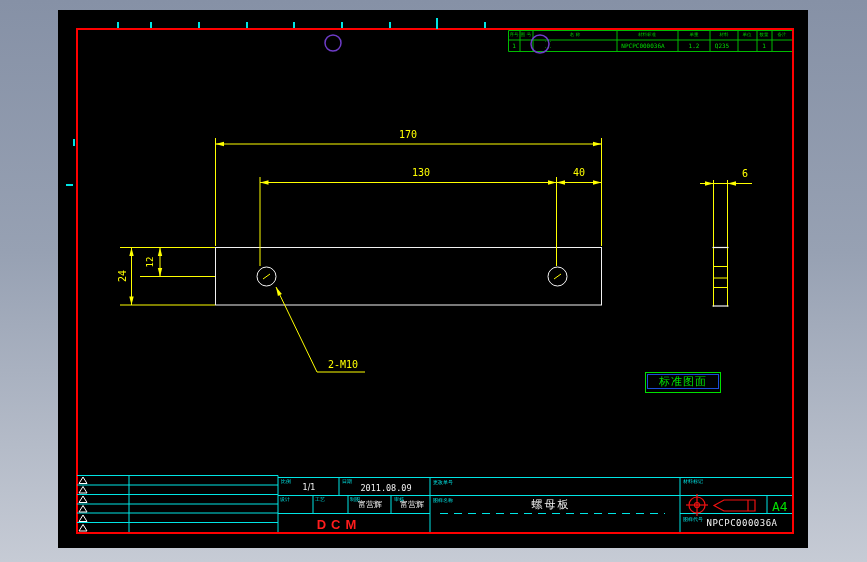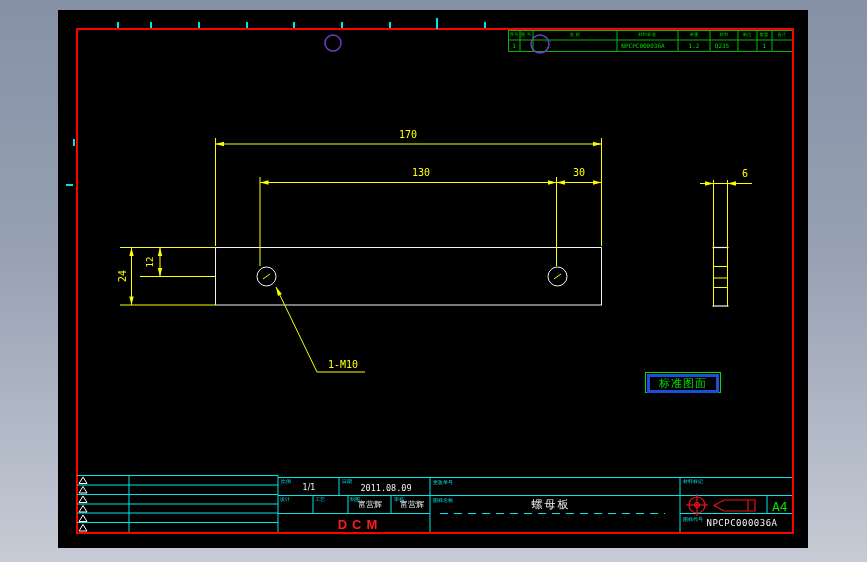--- a/index.html
+++ b/index.html
@@ -11,21 +11,21 @@
   .screen{position:relative;width:693px;height:562px;}
   .canvas{position:absolute;left:58px;top:10px;width:750px;height:538px;background:#000;}
   .overlay{position:absolute;left:0;top:0;width:867px;height:562px;}
   .txt{position:absolute;white-space:nowrap;line-height:1;}
   .ctr{transform:translate(-50%,-50%);}
   .rot{transform:translate(-50%,-50%) rotate(-90deg);}
   .dim{color:#ffff00;font-family:"DejaVu Sans Mono",monospace;font-size:10px;}
   .dimsm{color:#ffff00;font-family:"DejaVu Sans Mono",monospace;font-size:9px;}
   .tech{position:absolute;left:543px;top:391px;color:#ffff00;font-size:10.5px;line-height:17px;}
   .stamp-box{position:absolute;left:645px;top:372px;width:74px;height:19px;border:1px solid #00e000;}
-  .stamp-in{margin:1px;height:13px;border:3px solid #1d4ed8;display:flex;align-items:center;justify-content:center;
+  .stamp-in{margin:1px;height:13px;border:1px solid #1d4ed8;display:flex;align-items:center;justify-content:center;
             color:#00e000;font-size:11px;letter-spacing:1px;}
   .cy{color:#00e5e5;font-size:5px;}
   .wh{color:#f2f2f2;}
   .gr{color:#00dd00;font-family:"DejaVu Sans Mono",monospace;}
   .bomh{position:absolute;color:#00cc00;font-size:4.5px;text-align:center;transform:translate(-50%,-50%);}
   .dcm{color:#ff1c1c;font-size:13px;font-weight:bold;letter-spacing:5px;font-family:"Liberation Sans",sans-serif;}
   .code{color:#f5f5f5;font-family:"DejaVu Sans Mono",monospace;font-size:9px;letter-spacing:0.5px;}
   .a4{color:#00dd00;font-size:13px;font-family:"DejaVu Sans Mono",monospace;}
 </style>
 </head>
@@ -181,25 +181,25 @@
   <div class="txt gr ctr" style="left:514px;top:45.5px;font-size:6px;">1</div>
   <div class="txt gr ctr" style="left:548px;top:41.5px;font-size:4px;">···</div>
   <div class="txt gr ctr" style="left:548px;top:47.5px;font-size:4px;">···</div>
   <div class="txt gr ctr" style="left:643px;top:45.5px;font-size:6px;">NPCPC000036A</div>
   <div class="txt gr ctr" style="left:694px;top:45.5px;font-size:6px;">1.2</div>
   <div class="txt gr ctr" style="left:722px;top:45.5px;font-size:6px;">Q235</div>
   <div class="txt gr ctr" style="left:764px;top:45.5px;font-size:6px;">1</div>
 
   <div class="txt dim ctr" style="left:408px;top:135px;">170</div>
   <div class="txt dim ctr" style="left:421px;top:172.5px;">130</div>
-  <div class="txt dim ctr" style="left:579px;top:172.5px;">30</div>
+  <div class="txt dim ctr" style="left:579px;top:172.5px;">40</div>
   <div class="txt dim rot" style="left:123px;top:276px;">24</div>
   <div class="txt dimsm rot" style="left:150px;top:262px;">12</div>
   <div class="txt dim ctr" style="left:745px;top:173.5px;">6</div>
-  <div class="txt dim ctr" style="left:343px;top:365px;">1-M10</div>
+  <div class="txt dim ctr" style="left:343px;top:365px;">2-M10</div>
 
   <div class="stamp-box">
     <div class="stamp-in">标准图面</div>
   </div>
 
   <div class="txt cy" style="left:281px;top:479px;">比例</div>
   <div class="txt wh ctr" style="left:309px;top:487.5px;font-size:8px;">1/1</div>
   <div class="txt cy" style="left:342px;top:479px;">日期</div>
   <div class="txt wh ctr" style="left:386px;top:487.5px;font-size:8.5px;font-family:'DejaVu Sans Mono',monospace;">2011.08.09</div>
   <div class="txt cy" style="left:433px;top:480px;">更改单号</div>
@@ -208,17 +208,17 @@
   <div class="txt cy" style="left:280px;top:497px;">设计</div>
   <div class="txt cy" style="left:315px;top:497px;">工艺</div>
   <div class="txt cy" style="left:350px;top:497px;">制图</div>
   <div class="txt cy" style="left:394px;top:497px;">审核</div>
   <div class="txt wh ctr" style="left:370px;top:504.5px;font-size:8px;">富营辉</div>
   <div class="txt wh ctr" style="left:412px;top:504.5px;font-size:8px;">富营辉</div>
 
   <div class="txt cy" style="left:433px;top:498px;">图样名称</div>
   <div class="txt wh ctr" style="left:551px;top:503.5px;font-size:11px;letter-spacing:2px;">螺母板</div>
 
-  <div class="txt dcm ctr" style="left:360px;top:524px;">DCM</div>
+  <div class="txt dcm ctr" style="left:339px;top:524px;">DCM</div>
   <div class="txt a4" style="left:772px;top:500px;">A4</div>
   <div class="txt cy" style="left:683px;top:517px;">图样代号</div>
   <div class="txt code ctr" style="left:742px;top:523px;">NPCPC000036A</div>
 </div>
 
 </body></html>

